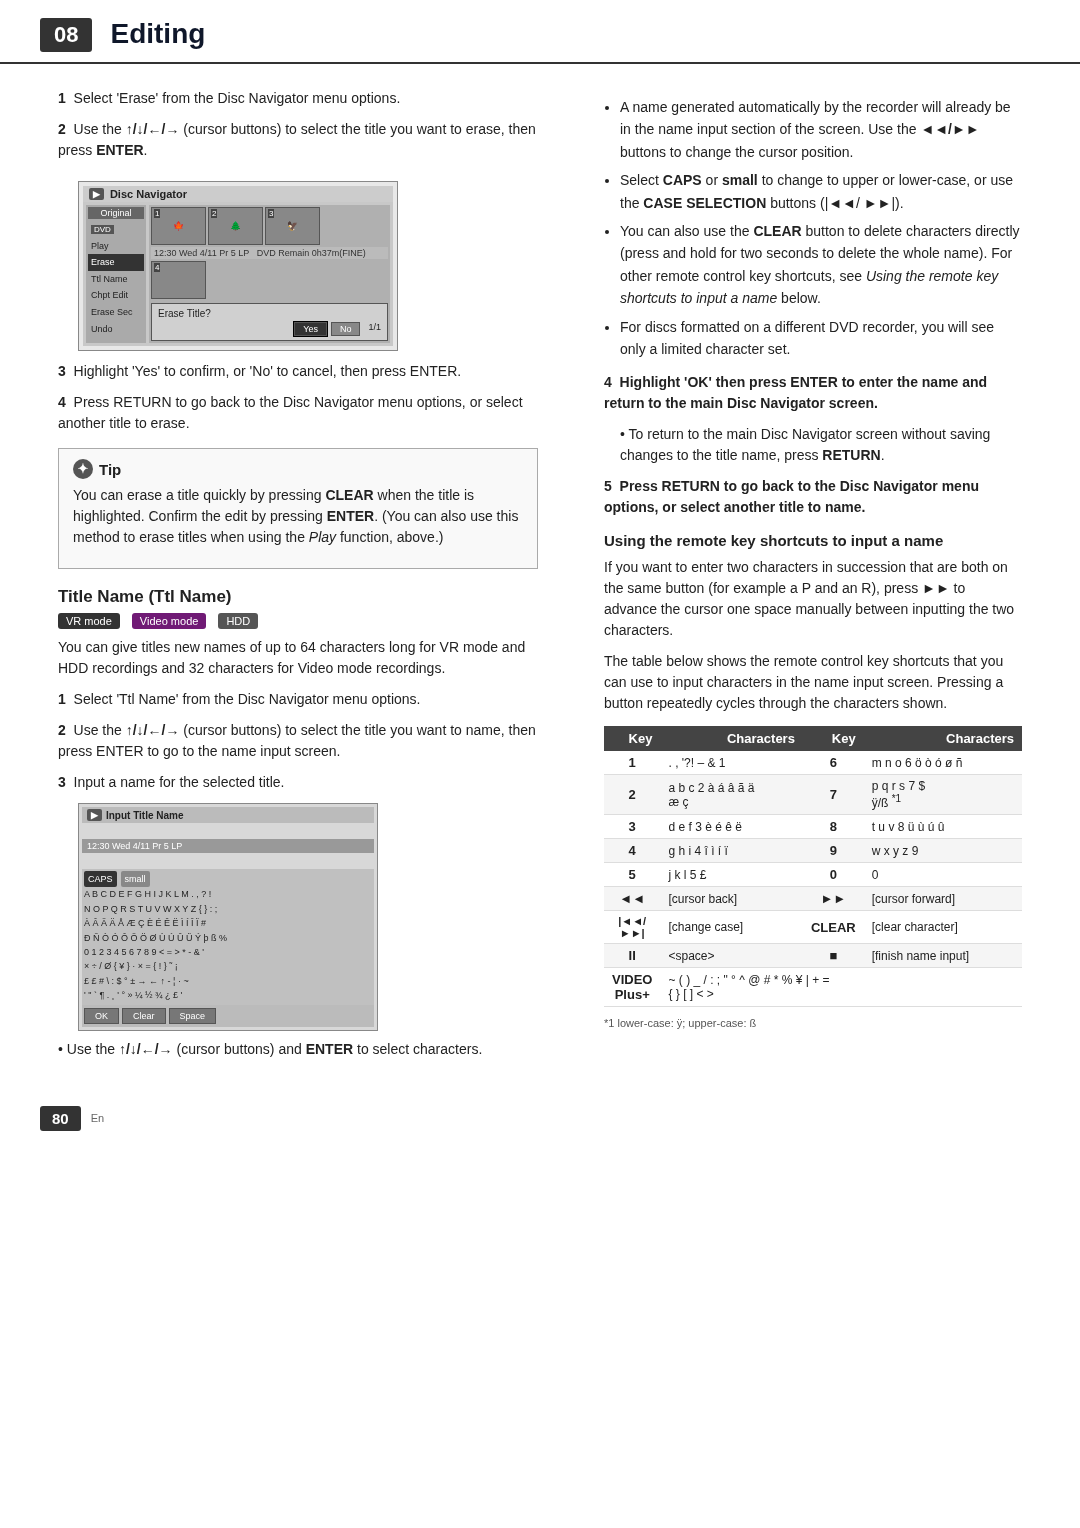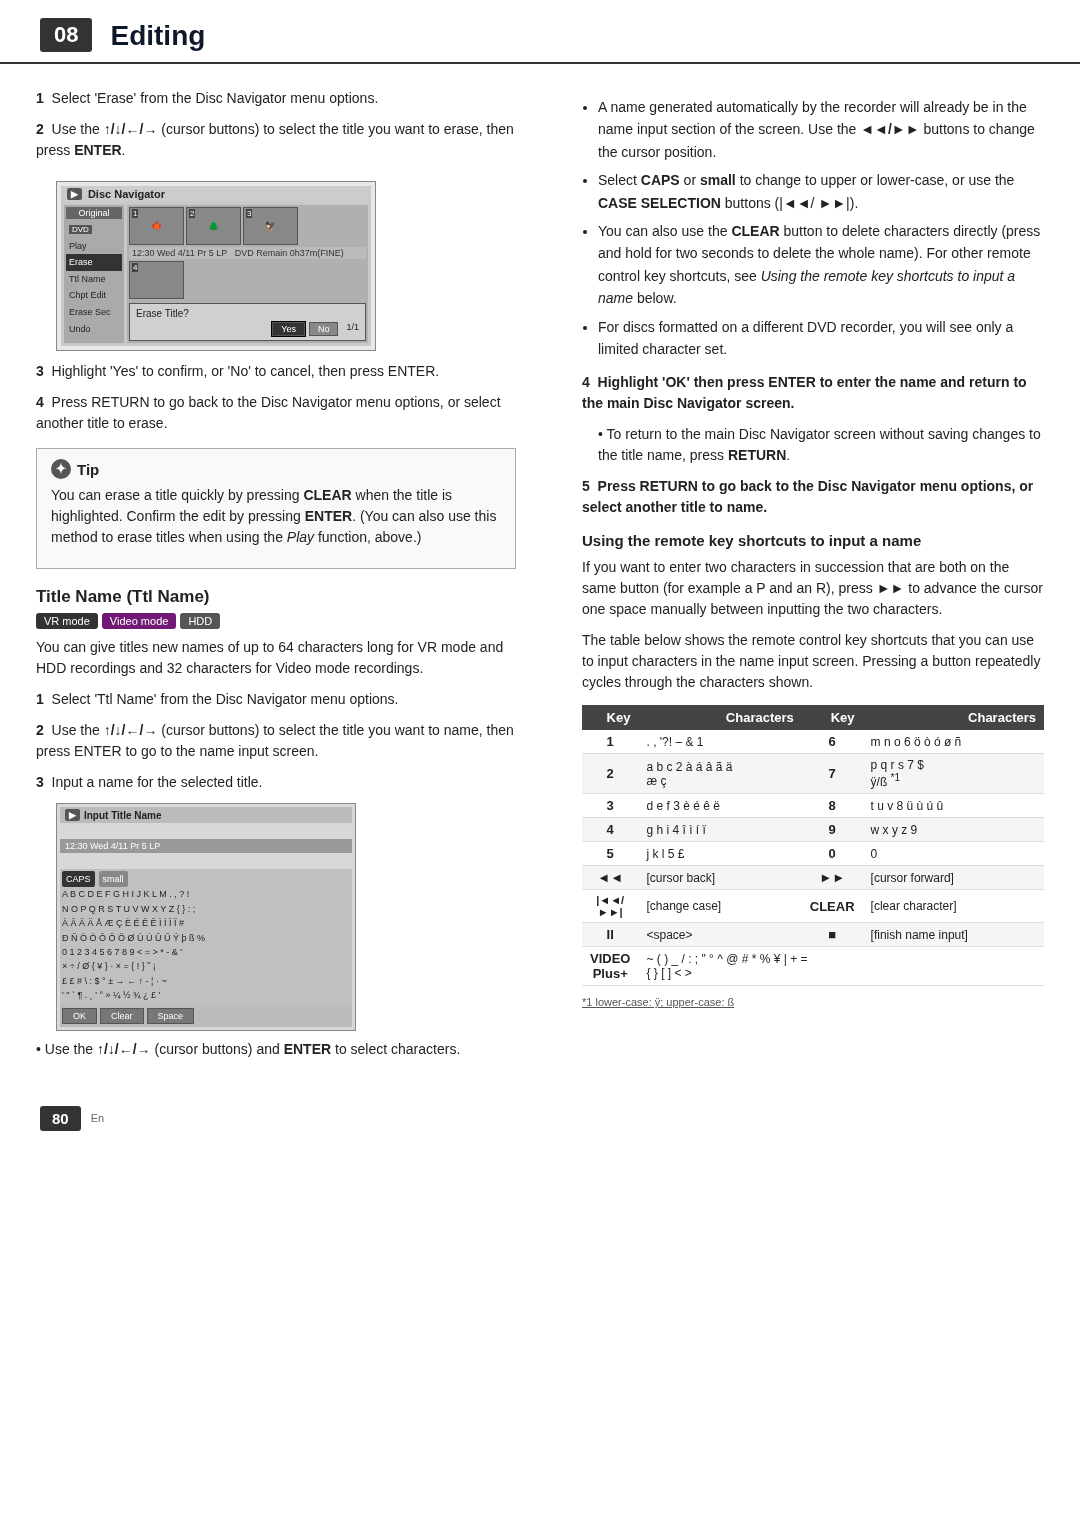--- a/index.html
+++ b/index.html
@@ -8,21 +8,21 @@
       min-height: 1528px;
       background: #fff;
       font-family: Arial, Helvetica, sans-serif;
       font-size: 14px;
       color: #222;
     }
 
     
     .page-header {
       display: flex;
-      align-items: flex-end;
+      align-items: flex-start;
       padding: 18px 40px 10px 40px;
       border-bottom: 2px solid #333;
       margin-bottom: 24px;
     }
     .chapter-num {
       background: #333;
       color: #fff;
       font-size: 22px;
       font-weight: bold;
       padding: 4px 14px;
@@ -31,21 +31,21 @@
     }
     .chapter-title {
       font-size: 28px;
       font-weight: bold;
       color: #0f172a;
     }
 
     
     .main-content {
       display: flex;
-      padding: 0 36px;
+      padding: 0 58px;
       gap: 32px;
     }
     .col-left {
       flex: 0 0 480px;
       max-width: 480px;
     }
     .col-right {
       flex: 1;
       margin-left: 34px;
     }
@@ -215,21 +215,21 @@
     }
 
     
     .section-title {
       font-size: 17px;
       font-weight: bold;
       margin: 18px 0 6px 0;
     }
     .mode-badges {
       display: flex;
-      gap: 4px;
+      gap: 12px;
       margin-bottom: 8px;
     }
     .mode-badge {
       background: #555;
       color: #fff;
       font-size: 11px;
       padding: 2px 8px;
       border-radius: 3px;
     }
     .mode-badge.vr { background: #333; }
@@ -352,21 +352,20 @@
       font-size: 15px;
       font-weight: bold;
       margin: 14px 0 6px 0;
     }
 
     
     .footnote {
       font-size: 11px;
       color: #555;
       margin-top: 10px;
-      text-decoration: underline;
     }
 
     
     .page-footer {
       display: flex;
       align-items: center;
       padding: 16px 40px;
       margin-top: 20px;
     }
     .page-num-badge {

